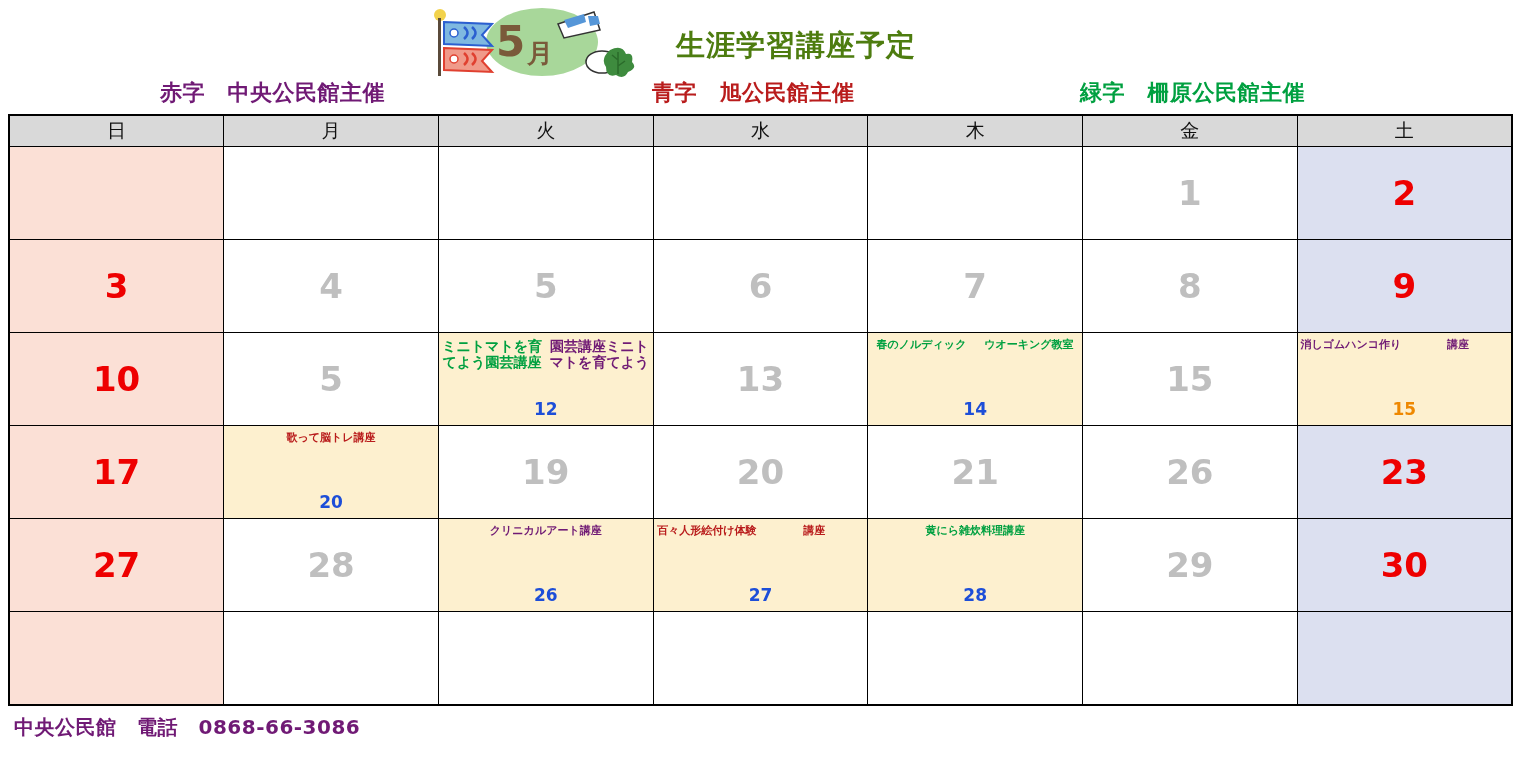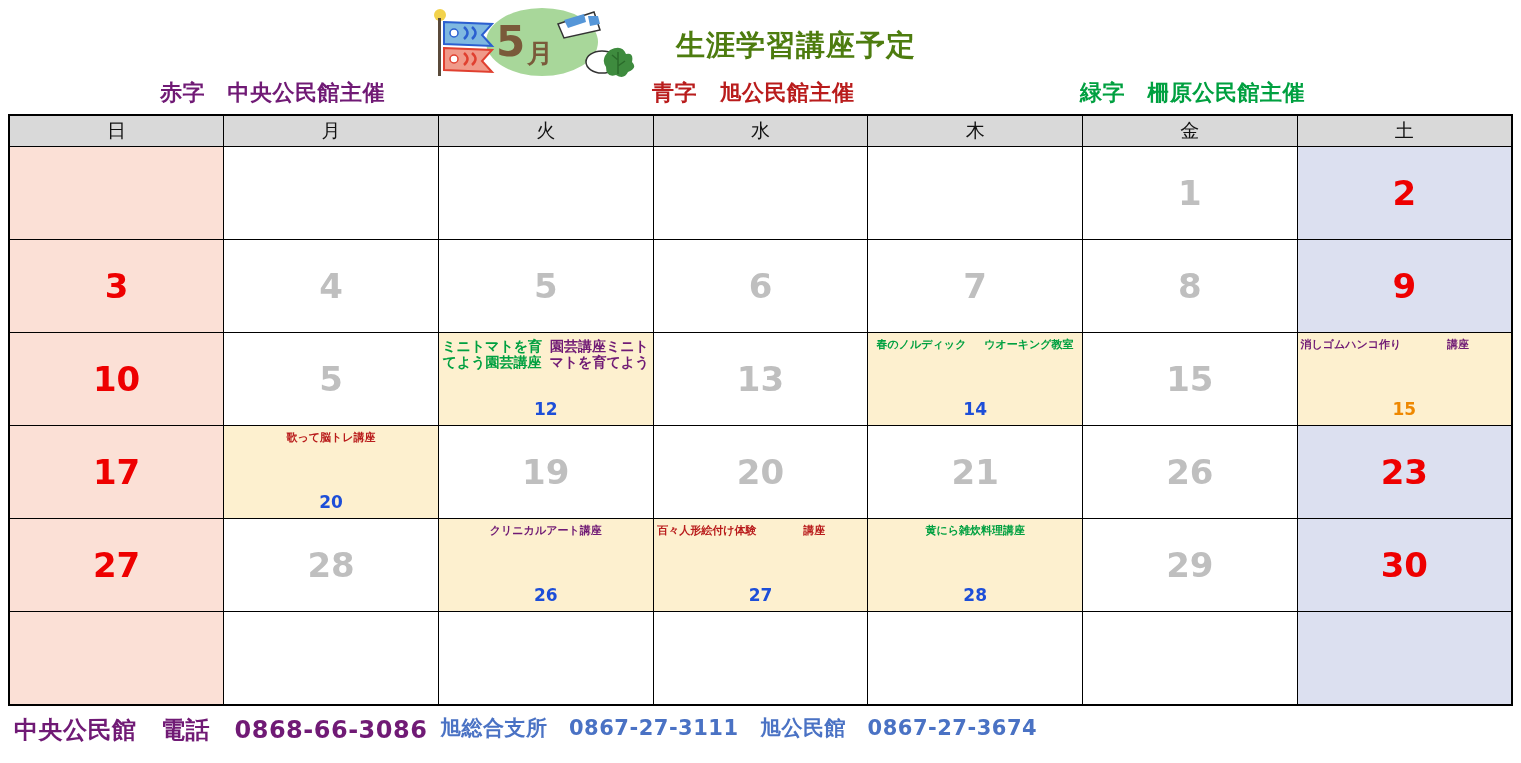--- a/index.html
+++ b/index.html
@@ -154,21 +154,21 @@
 
   
   .footer {
     position: relative;
     height: 42px;
     margin-top: 2px;
   }
   .foot-item {
     position: absolute;
     top: 6px;
-    font-size: 24px;
+    font-size: 20px;
     font-weight: bold;
     white-space: nowrap;
     letter-spacing: 0.5px;
   }
   .foot-0 { left: 14px; }
   .foot-1 { left: 440px; font-size: 21px; }
   .foot-2 { left: 1072px; font-size: 21px; }
 </style>
 </head>
 <body>
@@ -446,14 +446,13 @@
           <td class="bg-sat">
             <div class="cell"></div>
           </td>
         </tr>
       </tbody>
 </table>
 </div>
 
 <div class="footer">
   <div class="foot-item foot-0 c-red">中央公民館　電話　0868-66-3086</div>
-  <div class="foot-item foot-1" style="color:#4a72c4">旭総合支所　0867-27-3111　旭公民館　0867-27-3674</div>
 </div>
 
 </body></html>

